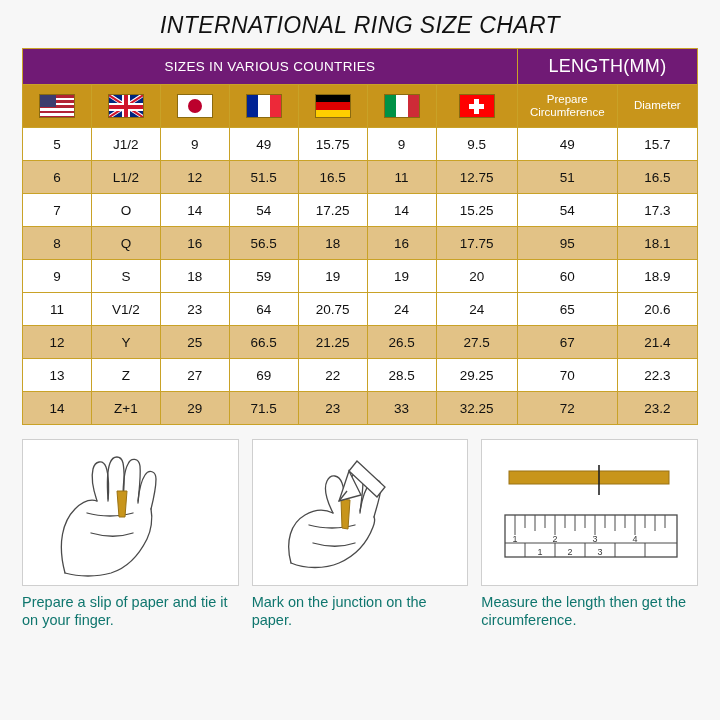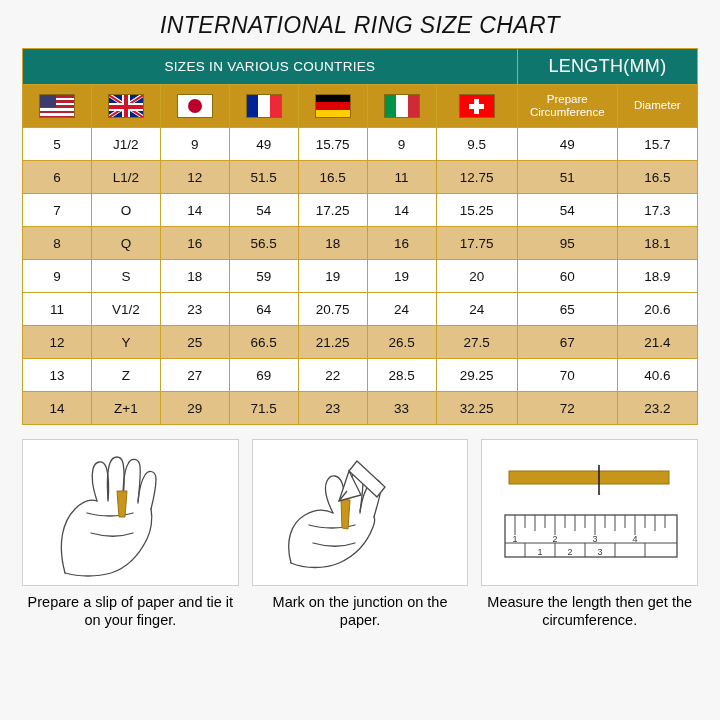--- a/index.html
+++ b/index.html
@@ -38,21 +38,21 @@
   }
   table.chart td, table.chart th {
     border: 1px solid #c9a227;
     text-align: center;
     vertical-align: middle;
     font-size: 13.5px;
     font-weight: normal;
     padding: 0;
   }
   .hdr-gold {
-    background: #0f766e;
+    background: #701a75;
     color: #ffffff;
     font-weight: bold;
     font-size: 19px;
     height: 35px;
     letter-spacing: 0.3px;
   }
   .hdr-gold.small {
     font-size: 18px;
   }
   .flagrow td {
@@ -153,24 +153,24 @@
     height: 147px;
     background: #ffffff;
     border: 1px solid #cfcfcf;
     box-sizing: border-box;
     display: flex;
     align-items: center;
     justify-content: center;
   }
   .caption {
     margin-top: 7px;
-    text-align: center;
+    text-align: left;
     font-size: 14.5px;
     line-height: 1.25;
-    color: #000000;
+    color: #0f766e;
   }
 </style>
 </head>
 <body>
 
 <div class="page">
 
   <div class="title">INTERNATIONAL RING SIZE CHART</div>
 
   <table class="chart">
@@ -328,21 +328,21 @@
       </tr>
       <tr class="row-light">
         <td>13</td>
         <td>Z</td>
         <td>27</td>
         <td>69</td>
         <td>22</td>
         <td>28.5</td>
         <td>29.25</td>
         <td>70</td>
-        <td>40.6</td>
+        <td>22.3</td>
       </tr>
       <tr class="row-dark">
         <td>14</td>
         <td>Z+1</td>
         <td>29</td>
         <td>71.5</td>
         <td>23</td>
         <td>33</td>
         <td>32.25</td>
         <td>72</td>

